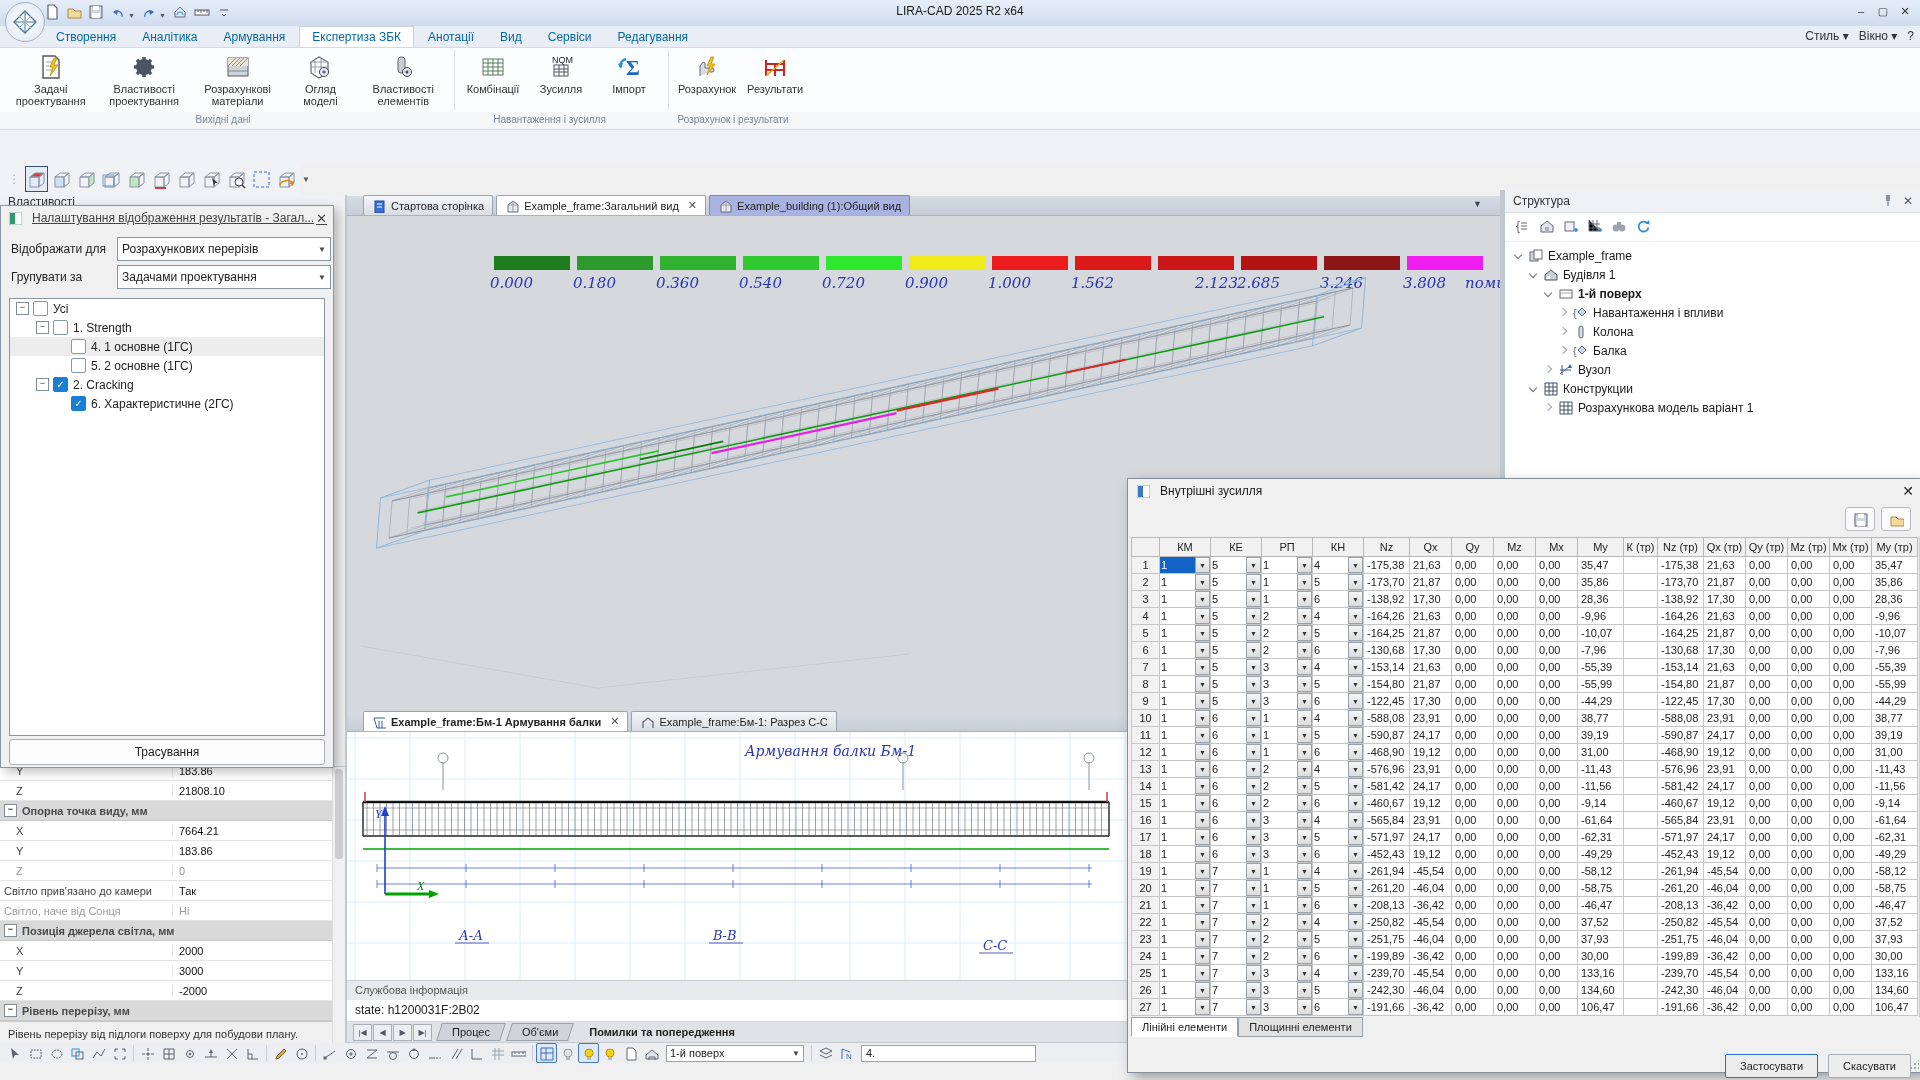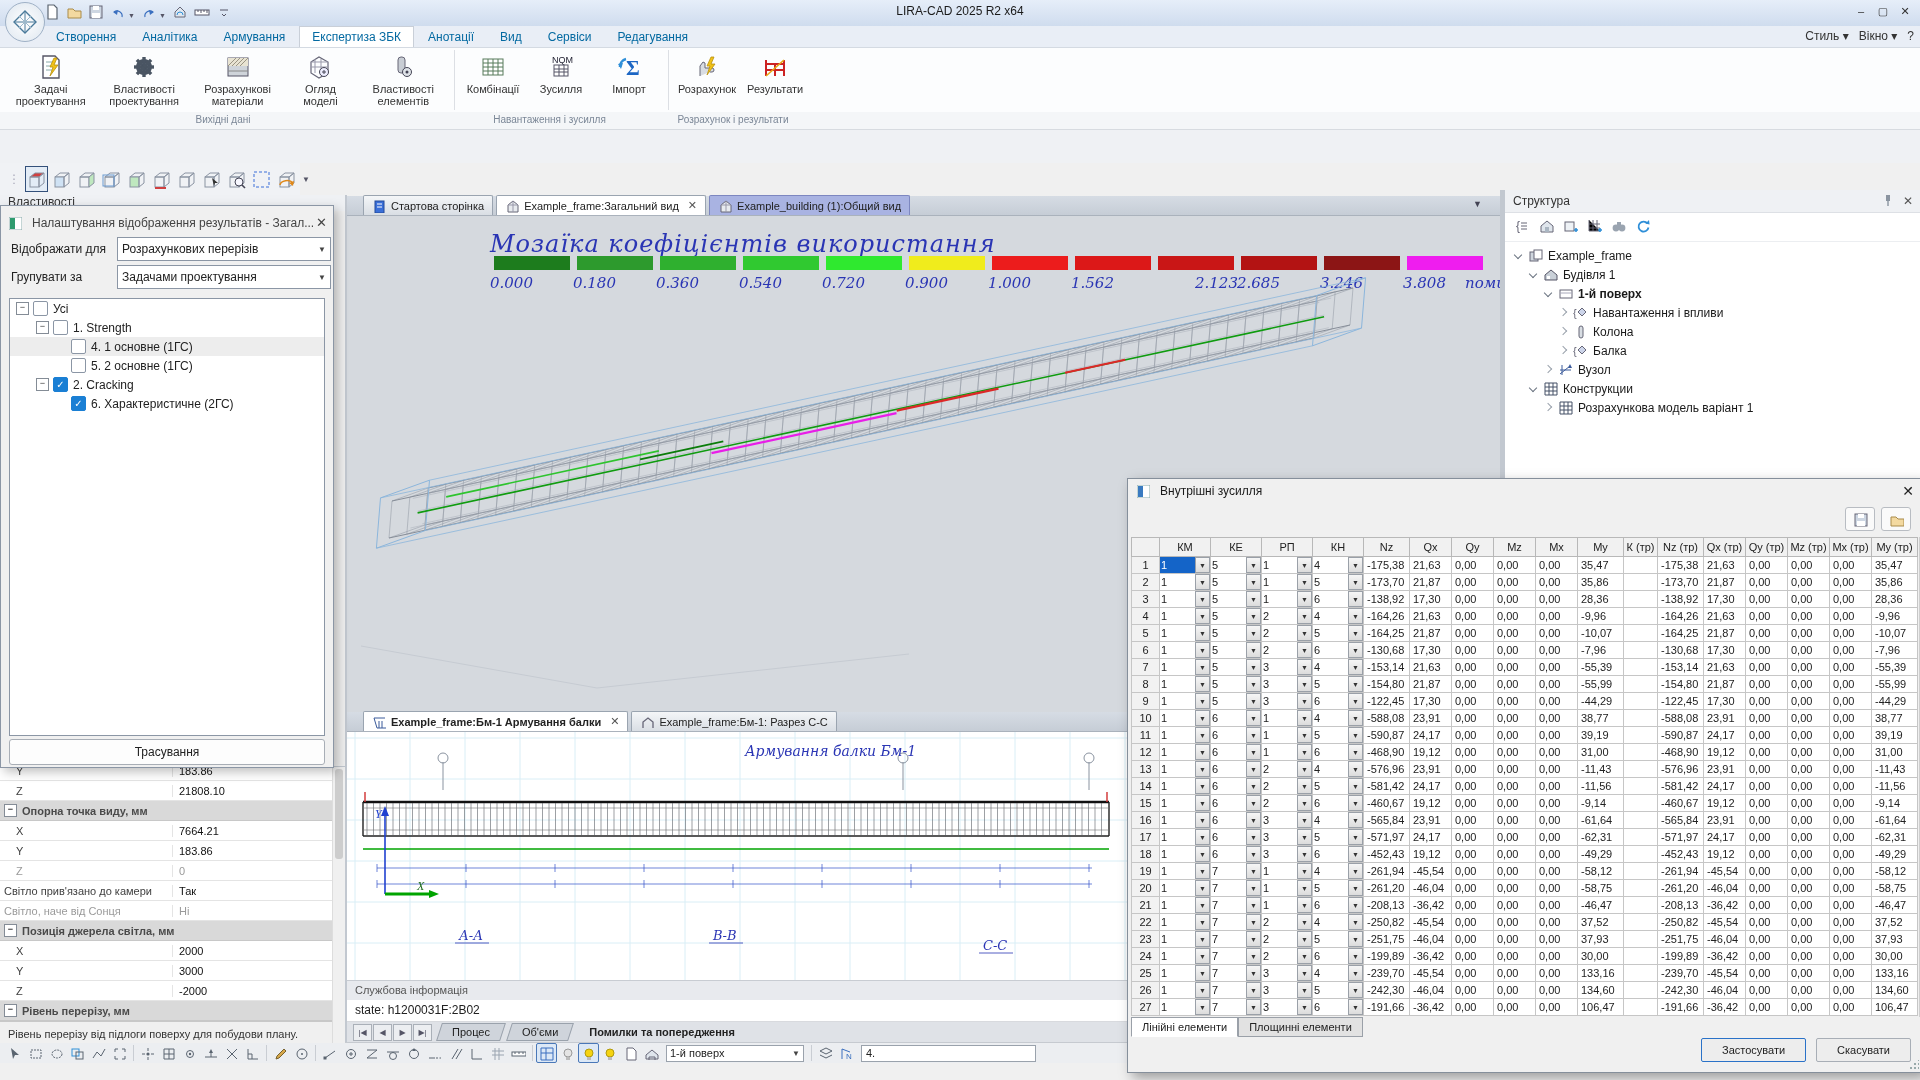--- a/index.html
+++ b/index.html
@@ -59,21 +59,21 @@
   
   #btoolbar{left:0;top:1042px;width:1920px;height:21px;background:#eceef1;border-top:1px solid #c6cad0;display:flex;align-items:center;padding-left:4px;box-sizing:border-box;}
   .tbtn{width:19px;height:18px;display:flex;align-items:center;justify-content:center;border:1px solid transparent;border-radius:2px;color:#5a6470;}
   .tbtn.framed{border:1px solid #4a78b8;background:#dce8f6;}
   .tsep{width:1px;height:16px;background:#c9cdd3;margin:0 3px;}
   #floor-select{width:138px;height:17px;background:#fff;border:1px solid #9aa2ac;display:flex;align-items:center;justify-content:space-between;font-size:11px;padding:0 3px;box-sizing:border-box;margin:0 4px;}
   #counter-field{width:175px;height:17px;background:#fff;border:1px solid #9aa2ac;font-size:11px;padding:1px 4px;box-sizing:border-box;margin-left:4px;}
   #statusbar{left:0;top:1063px;width:1920px;height:17px;background:#f0f0f0;border-top:1px solid #d4d4d4;font-size:11px;color:#333;padding:2px 0 0 8px;box-sizing:border-box;}
   
   #results-dialog{left:0;top:205px;width:332px;height:561px;background:#f0f0f0;border:1px solid #8b96a5;box-shadow:4px 4px 10px rgba(0,0,0,.25);z-index:40;}
-  #rd-title{height:24px;display:flex;align-items:flex-end;padding:0 6px;font-size:12px;color:#444;}
+  #rd-title{height:24px;display:flex;align-items:center;padding:0 6px;font-size:12px;color:#444;text-decoration:underline;}
   .label-sm{font-size:12px;color:#222;}
   .select{height:22px;background:#fff;border:1px solid #8b96a5;display:flex;align-items:center;justify-content:space-between;padding:0 4px;font-size:12px;}
   .ddarrow{font-size:8px;color:#444;}
   #rd-tree{left:8px;top:92px;width:314px;height:436px;background:#fff;border:1px solid #8b96a5;overflow:hidden;}
   .trow{height:19px;display:flex;align-items:center;font-size:12px;}
   .trow.hl{background:#ededed;}
   .expander{width:11px;height:11px;border:1px solid #848c96;background:#fff;font-size:9px;line-height:9px;text-align:center;color:#333;margin-right:4px;flex:none;}
   .cbx{width:13px;height:13px;border:1px solid #8b96a5;background:#fff;margin-right:5px;flex:none;border-radius:2px;}
   .cbx.on{background:#1a7fd4;border-color:#1a7fd4;color:#fff;font-size:10px;line-height:13px;text-align:center;}
   #trace-btn{left:8px;top:533px;width:314px;height:24px;background:#fdfdfd;border:1px solid #a8aeb6;border-radius:3px;display:flex;align-items:center;justify-content:center;font-size:12px;}
@@ -108,21 +108,21 @@
   #fw-table td{border:1px solid #c6c6c6;height:16px;padding:0 0 0 3px;white-space:nowrap;overflow:hidden;}
   #fw-table td.num{background:#f2f2f2;text-align:center;padding:0;color:#222;}
   .ddcell{display:flex;align-items:center;justify-content:space-between;height:16px;}
   .ddcell .v{padding-left:1px;}
   .ddcell .db{width:13px;height:14px;background:linear-gradient(#f6f6f6,#dcdcdc);border:1px solid #9aa0a8;font-size:7px;color:#333;display:flex;align-items:center;justify-content:center;flex:none;}
   .ddcell.selcell{background:#1464c8;}
   .ddcell.selcell .v{color:#fff;}
   #fw-scroll{position:absolute;width:9px;background:#f0f0f0;border:1px solid #cfcfcf;}
   .fw-tab{height:18px;display:flex;align-items:center;padding:0 10px;font-size:11px;border:1px solid #9aa0a8;background:#e2e2e2;}
   .fw-tab.active{background:#fff;border-bottom-color:#fff;}
-  .fw-btn{height:22px;padding:0 20px;display:flex;align-items:center;background:#ededed;border:1px solid #a8aeb6;border-radius:2px;font-size:11px;}
+  .fw-btn{height:22px;padding:0 14px;display:flex;align-items:center;background:#ededed;border:1px solid #a8aeb6;border-radius:2px;font-size:11px;margin-top:16px;}
   .fw-btn.primary{border:1px solid #2a72c8;}
   .grip{position:absolute;right:2px;bottom:2px;width:10px;height:10px;background:
     radial-gradient(circle at 2px 8px,#9aa 1px,transparent 1.5px),
     radial-gradient(circle at 6px 8px,#9aa 1px,transparent 1.5px),
     radial-gradient(circle at 6px 4px,#9aa 1px,transparent 1.5px),
     radial-gradient(circle at 10px 8px,#9aa 1px,transparent 1.5px),
     radial-gradient(circle at 10px 4px,#9aa 1px,transparent 1.5px),
     radial-gradient(circle at 10px 0px,#9aa 1px,transparent 1.5px);}
 </style>
 </head>
@@ -446,21 +446,20 @@
       <div class="vtab hl">
         <span style="margin-top: 2px;"><svg width="14" height="14" viewBox="0 0 14 14">
             <path d="M3 6l5-4 5 4v7H3z" fill="#e8ebef" stroke="#667"></path>
             <path d="M3 6h10M8 2v11" stroke="#99a"></path>
           </svg></span>
         <span>Example_building (1):Общий вид</span>
       </div>
     </div>
   <div class="abs" style="left:1473px;top:199px;font-size:9px;color:#445;">▼</div>
   <div class="abs" id="canvas3d">
-    <div class="abs" id="mosaic-title">Мозаїка коефіцієнтів використання</div>
     <div id="scale-row">
         <div class="swatch" style="left: 147px; background: rgb(29, 124, 29);"></div>
         <div class="swatch" style="left: 230px; background: rgb(45, 154, 45);"></div>
         <div class="swatch" style="left: 313px; background: rgb(47, 176, 47);"></div>
         <div class="swatch" style="left: 396px; background: rgb(48, 201, 48);"></div>
         <div class="swatch" style="left: 479px; background: rgb(47, 233, 47);"></div>
         <div class="swatch" style="left: 562px; background: rgb(240, 236, 28);"></div>
         <div class="swatch" style="left: 645px; background: rgb(236, 28, 28);"></div>
         <div class="swatch" style="left: 728px; background: rgb(220, 24, 24);"></div>
         <div class="swatch" style="left: 811px; background: rgb(201, 22, 22);"></div>

